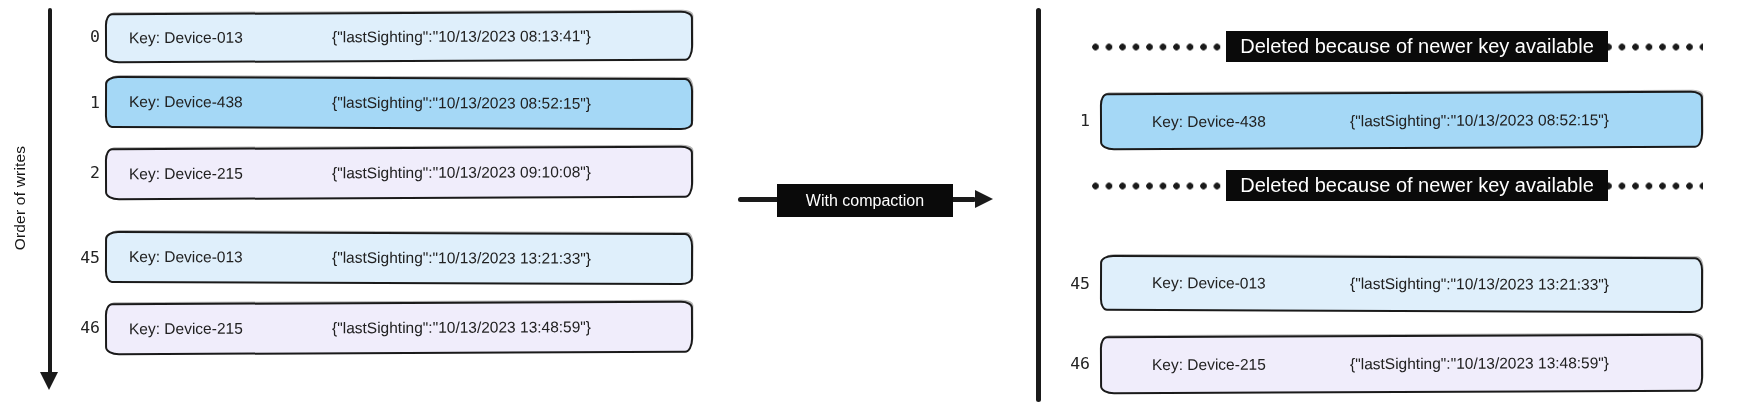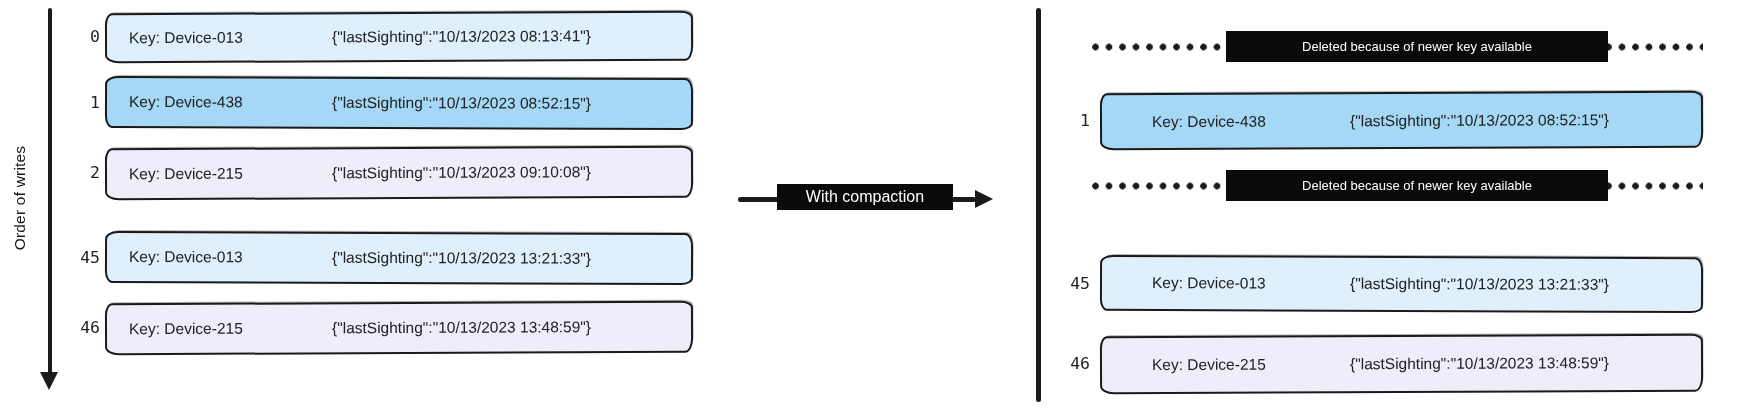--- a/index.html
+++ b/index.html
@@ -78,31 +78,31 @@
   .dots{
     position:absolute;left:0;right:0;top:50%;height:7px;
     transform:translateY(-50%);
     background-image:radial-gradient(circle at 3.5px 3.5px, var(--ink) 3px, transparent 3.6px);
     background-size:13.5px 7px;background-repeat:repeat-x;
   }
   .deleted-box{
     position:absolute;left:134px;top:0;width:382px;height:100%;
     background:var(--label_black);
     display:flex;align-items:center;justify-content:center;
-    color:#ffffff;font-size:13px;white-space:nowrap;
+    color:#ffffff;font-size:20px;white-space:nowrap;
   }
   
   #mid-shaft{left:738px;top:197px;width:238px;height:4.6px;}
   #mid-arrowhead{
     position:absolute;left:975px;top:189.5px;width:0;height:0;
     border-top:9.6px solid transparent;border-bottom:9.6px solid transparent;
     border-left:18px solid var(--ink);
   }
   #mid-label{
-    position:absolute;left:777px;top:184px;width:176px;height:26px;
+    position:absolute;left:777px;top:184px;width:176px;height:33px;
     background:var(--label_black);
     display:flex;align-items:center;justify-content:center;
     color:#ffffff;font-size:16px;white-space:nowrap;text-align:right;
   }
 </style>
 </head>
 <body>
 
 <div id="canvas">
 

